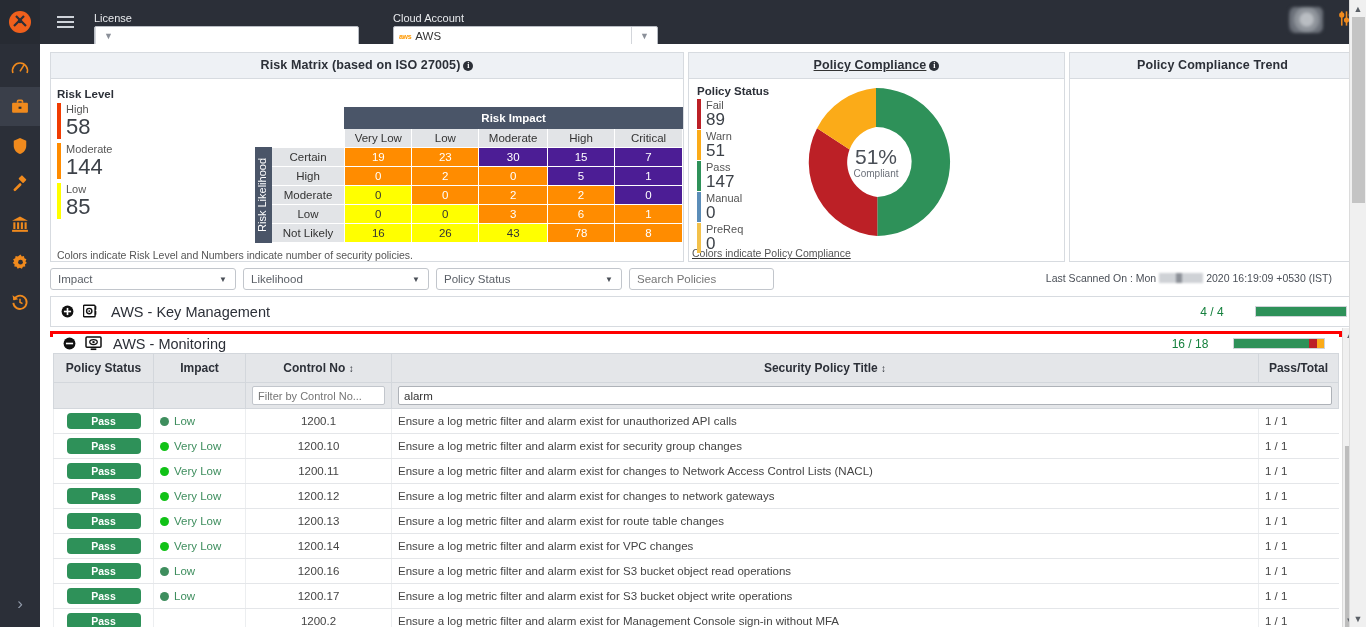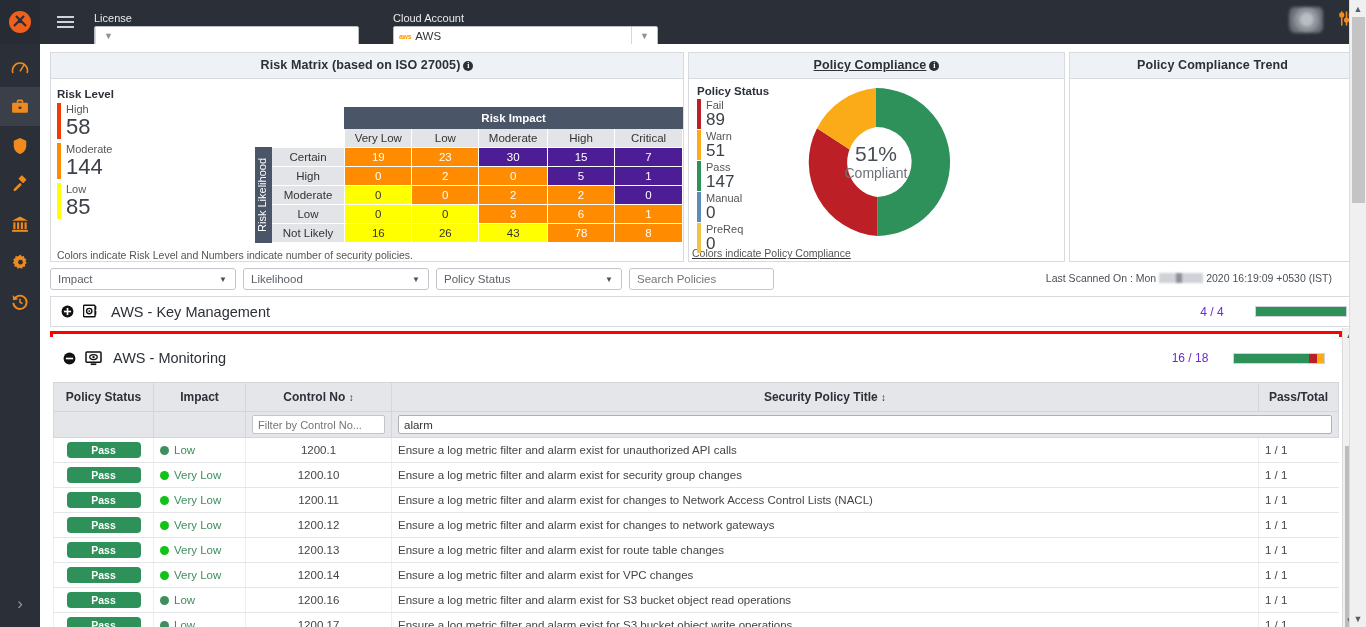--- a/index.html
+++ b/index.html
@@ -109,21 +109,21 @@
   .pc-legend { position:absolute; left:8px; top:6px; width:78px;}
   .pc-legend h4 { font-size:11.5px; font-weight:bold; color:#2c3038; margin-bottom:2px;}
   .pl { display:flex; margin-bottom:1px;}
   .pl .bar { width:4px; margin-right:5px; }
   .pl .txt .lab { font-size:11px; color:#555; line-height:12px;}
   .pl .txt .num { font-size:17px; color:#3c4148; line-height:18px;}
   .donut-wrap { position:absolute; left:108px; top:4px; width:158px; height:158px;}
   .donut-center { position:absolute; left:0; top:0; width:100%; height:100%;
     display:flex; flex-direction:column; align-items:center; justify-content:center; pointer-events:none;}
   .donut-center .pct { font-size:21px; color:#4a4f57; line-height:22px;}
-  .donut-center .sub { font-size:14px; color:#6c717a; }
+  .donut-center .sub { font-size:10px; color:#6c717a; }
   .pc-foot { font-size:10.5px; color:#555; padding-left:3px; }
 
   
   .trend-panel { flex:1; }
   .trend-body { height:168px; background:#fff; }
 
   
   .filterbar { display:flex; align-items:center; padding:6px 10px 6px 10px; gap:7px; position:relative;}
   .fsel { display:flex; width:186px; height:22px; background:#fff;
     border:1px solid #c2c6cc; border-radius:3px; cursor:pointer; }
@@ -139,27 +139,27 @@
 
   
   .groups { padding:0 10px 0 10px; position:relative; }
   .group-row {
     height:31px; border:1px solid #d7dbe0; background:#fff; display:flex; align-items:center;
     padding:0 8px; margin-bottom:4px; cursor:pointer;
   }
   .grp-toggle { width:16px; display:flex; align-items:center; justify-content:center; color:#111; margin-right:6px;}
   .grp-ico { width:20px; display:flex; align-items:center; justify-content:center; margin-right:10px; color:#1b1b1b;}
   .grp-name { flex:1; font-size:14.5px; color:#2c3038;}
-  .grp-count { width:86px; text-align:center; font-size:12px; color:#6d28d9;}
+  .grp-count { width:86px; text-align:center; font-size:12px; color:#15803d;}
   .grp-prog { width:92px; height:11px; background:#fff; border:1px solid #cfd3d8; display:flex; overflow:hidden;}
   .grp-prog i { display:block; height:100%; }
 
   .grp-open-wrap { position:absolute; left:10px; top:35px; right:24px; bottom:-10px;
      border:3px solid #ff0000; background:#fff; }
-  .grp-open-head { height:48px; display:flex; align-items:center; padding:0 8px; background:#fff;}
+  .grp-open-head { height:19px; display:flex; align-items:center; padding:0 8px; background:#fff;}
 
   table.pol { width:100%; border-collapse:collapse; table-layout:fixed; }
   table.pol th {
     background:#e4e6e9; border:1px solid #d3d7dc; font-size:12px; color:#2c3038;
     font-weight:bold; padding:7px 4px; text-align:center;
   }
   table.pol tr.filters td { background:#e4e6e9; border:1px solid #d3d7dc; padding:3px 6px;}
   table.pol td { border-bottom:1px solid #e4e6e9; border-left:1px solid #eceef0;
      font-size:11.5px; padding:4px 6px; color:#444; height:23px;}
   .sort { font-size:10px; color:#2c3038; }

